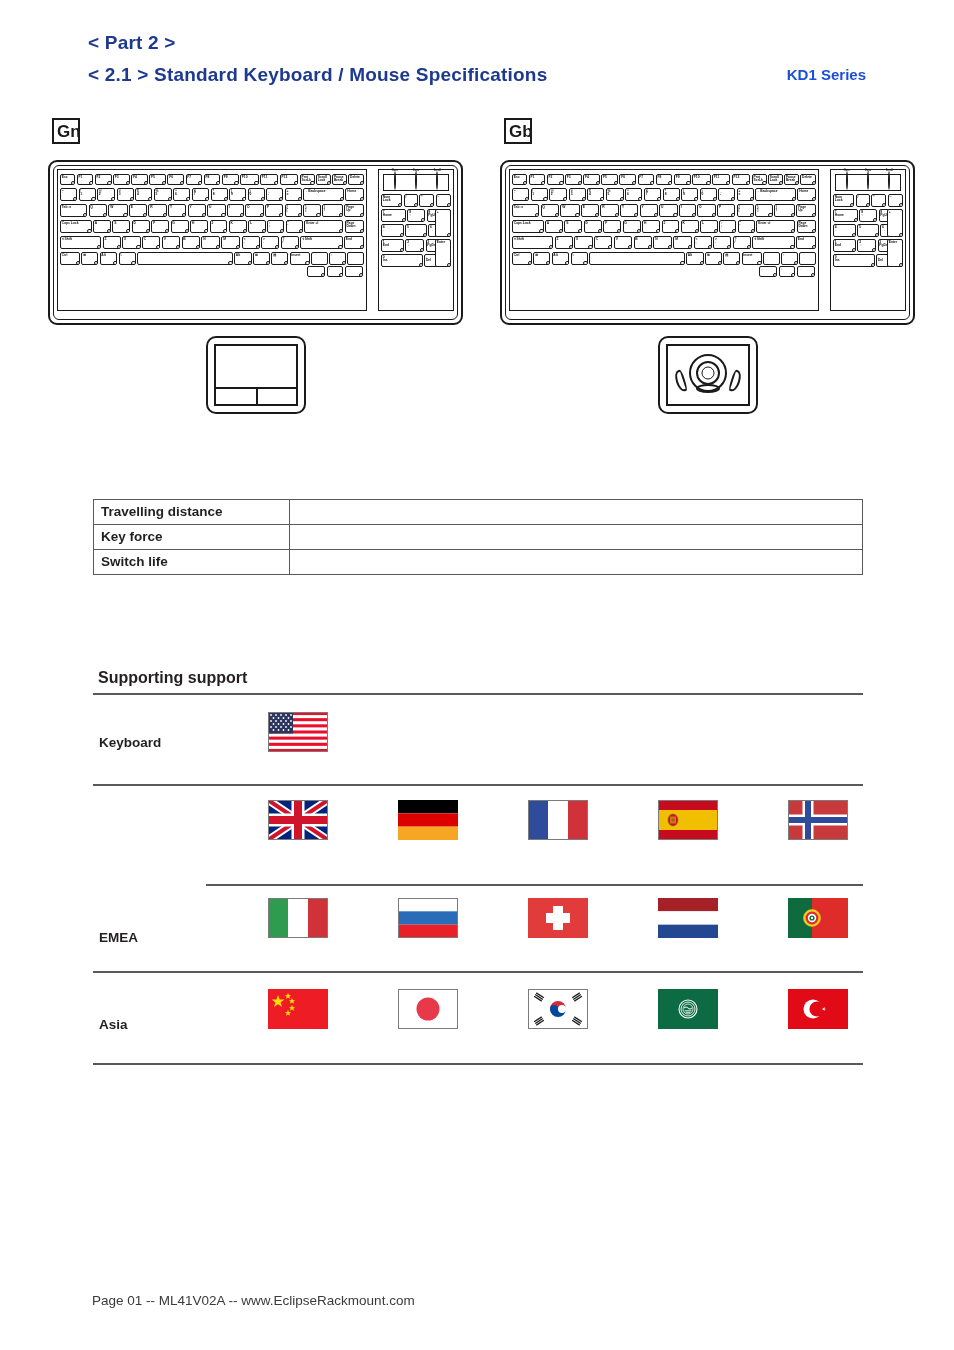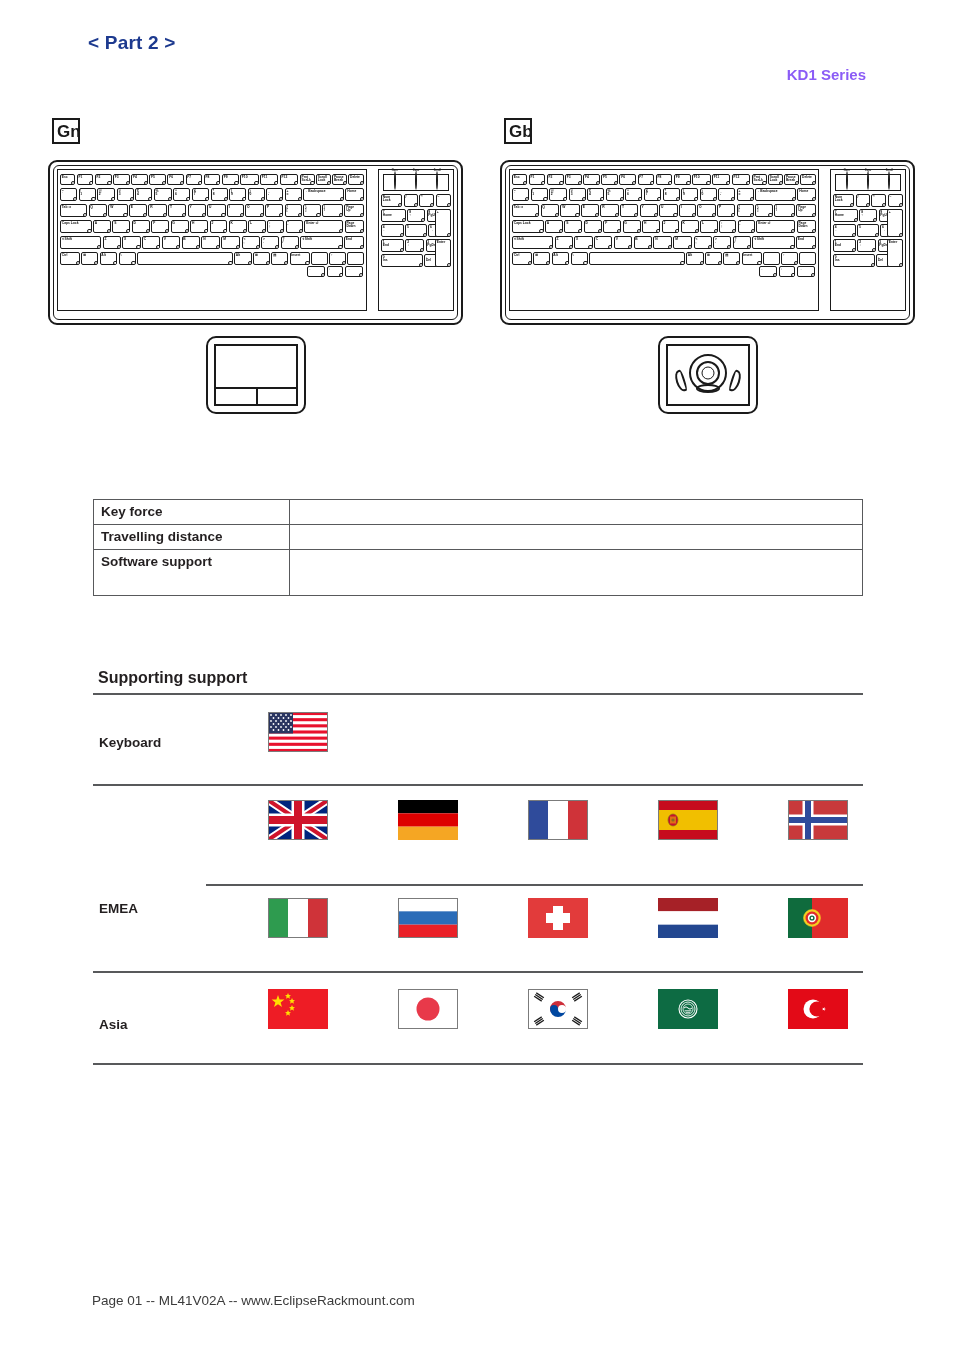--- a/index.html
+++ b/index.html
@@ -19,21 +19,21 @@
     position:absolute; left:88px; top:32px;
     font-size:19px; font-weight:bold; color:#1d3a8f; letter-spacing:.2px;
   }
   .hdr-title {
     position:absolute; left:88px; top:64px;
     font-size:19px; font-weight:bold; color:#1d3a8f; letter-spacing:.2px;
     white-space:nowrap;
   }
   .hdr-series {
     position:absolute; right:88px; top:66px;
-    font-size:15px; font-weight:bold; color:#8b5cf6; white-space:nowrap;
+    font-size:15px; font-weight:bold; color:#1d4ed8; white-space:nowrap;
   }
 
   
   .dev-col { position:absolute; top:118px; }
   .dev-col.left  { left:48px;  width:418px; }
   .dev-col.right { left:500px; width:418px; }
 
   .lang-tag {
     position:absolute; top:0; left:4px;
     width:28px; height:26px;
@@ -173,20 +173,21 @@
   .footer {
     position:absolute; left:92px; top:1293px;
     font-size:13.5px; color:#3b3b3b;
   }
 </style>
 </head>
 <body>
 
 <div class="header">
   <div class="hdr-part">&lt; Part 2 &gt;</div>
+  <div class="hdr-title">&lt; 2.1 &gt; Standard Keyboard  /  Mouse Specifications</div>
   <div class="hdr-series">KD1 Series</div>
 </div>
 
 <div class="dev-col left">
   <div class="lang-tag">Gn</div>
 
   <div class="kb-wrap">
     <div class="kb-outer"></div>
     <div class="kb-inner"></div>
     <div class="kb-main">
@@ -507,29 +508,29 @@
         <div class="tb-btn r"></div>
         <div class="tb-base"></div>
       </div>
     </div>
   </div>
 </div>
 
 <table class="spec-table">
   <tbody>
       <tr>
+    <td class="lbl">Travelling distance</td>
+    <td></td>
+  </tr>
+  <tr>
     <td class="lbl">Key force</td>
     <td></td>
   </tr>
   <tr>
-    <td class="lbl">Travelling distance</td>
-    <td></td>
-  </tr>
-  <tr class="tall">
-    <td class="lbl">Software support</td>
+    <td class="lbl">Switch life</td>
     <td></td>
   </tr>
 </tbody>
   </table>
 
 <div class="sl-title">Supporting support</div>
 <div class="rule full" style="top:693px;"></div>
 
 <div class="region-label" style="top:735px;">Keyboard</div>
 <div class="flag-row" style="top:712px;">
@@ -632,21 +633,21 @@
     <span class="flag bordered">
       <svg viewBox="0 0 60 40" xmlns="http://www.w3.org/2000/svg">
         <rect width="60" height="40" fill="#c8393b"></rect>
         <path d="M20,0 V40 M0,20 H60" stroke="#ffffff" stroke-width="11"></path>
         <path d="M20,0 V40 M0,20 H60" stroke="#2f4b9b" stroke-width="6"></path>
       </svg>
     </span>
   </div>
 </div>
 
-<div class="region-label" style="top:901px;">EMEA</div>
+<div class="region-label" style="top:930px;">EMEA</div>
 <div class="rule part" style="top:884px;"></div>
 
 <div class="flag-row" style="top:898px;">
   <div class="spacer"></div>
   <div class="flag-cell">
     <span class="flag bordered">
       <svg viewBox="0 0 60 40" xmlns="http://www.w3.org/2000/svg">
         <rect width="20" height="40" x="0" fill="#2e9b4f"></rect>
         <rect width="20" height="40" x="20" fill="#ffffff"></rect>
         <rect width="20" height="40" x="40" fill="#cf3339"></rect>

